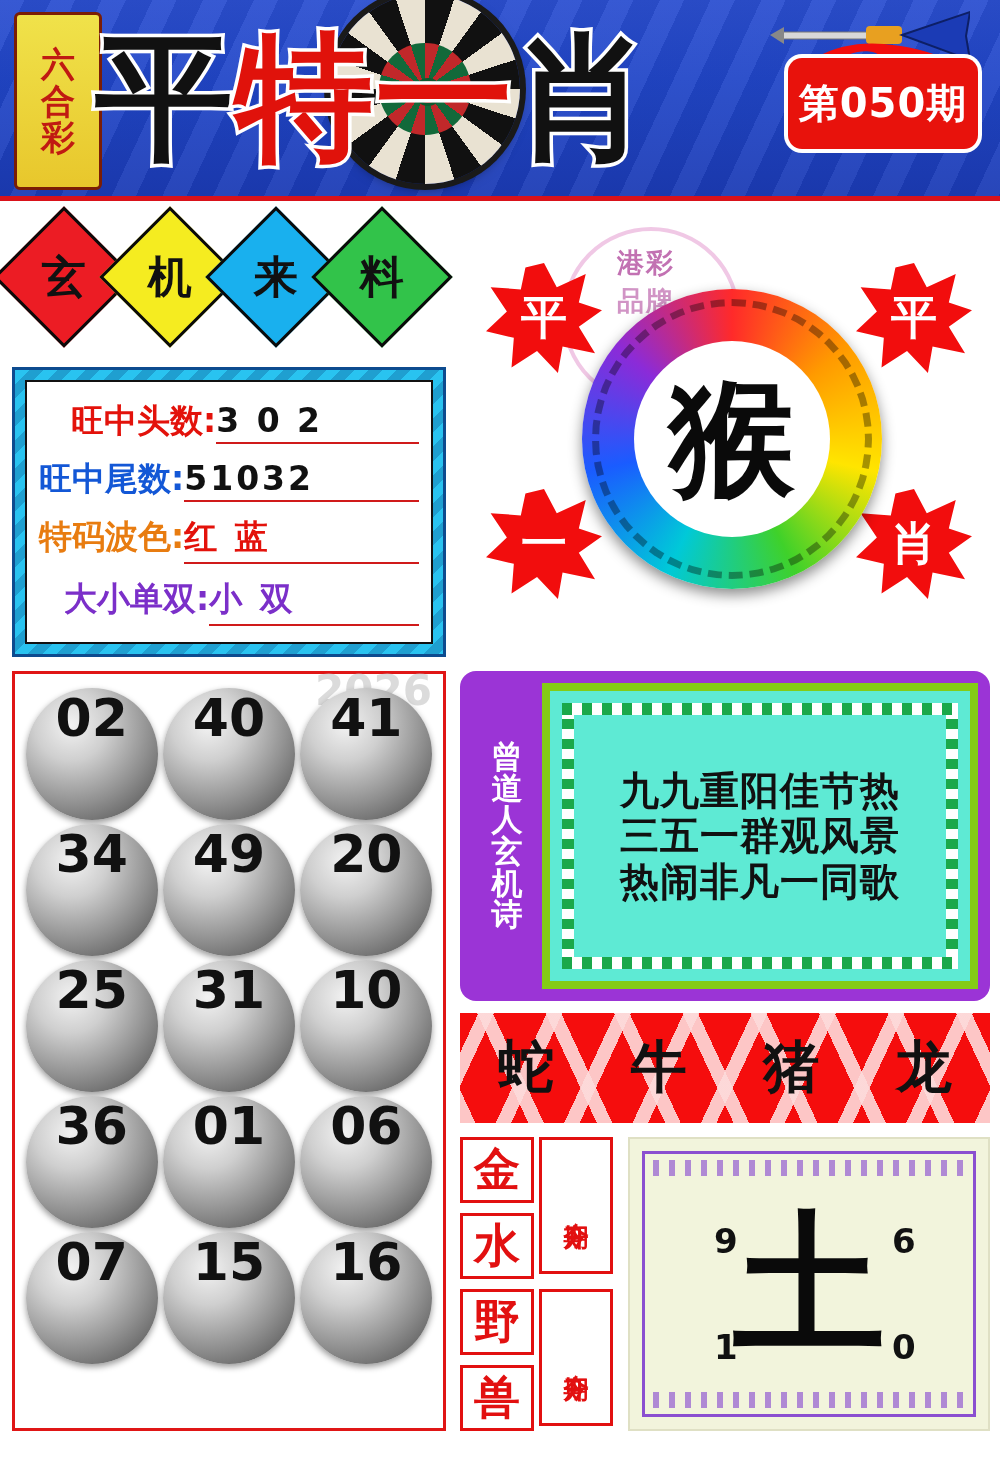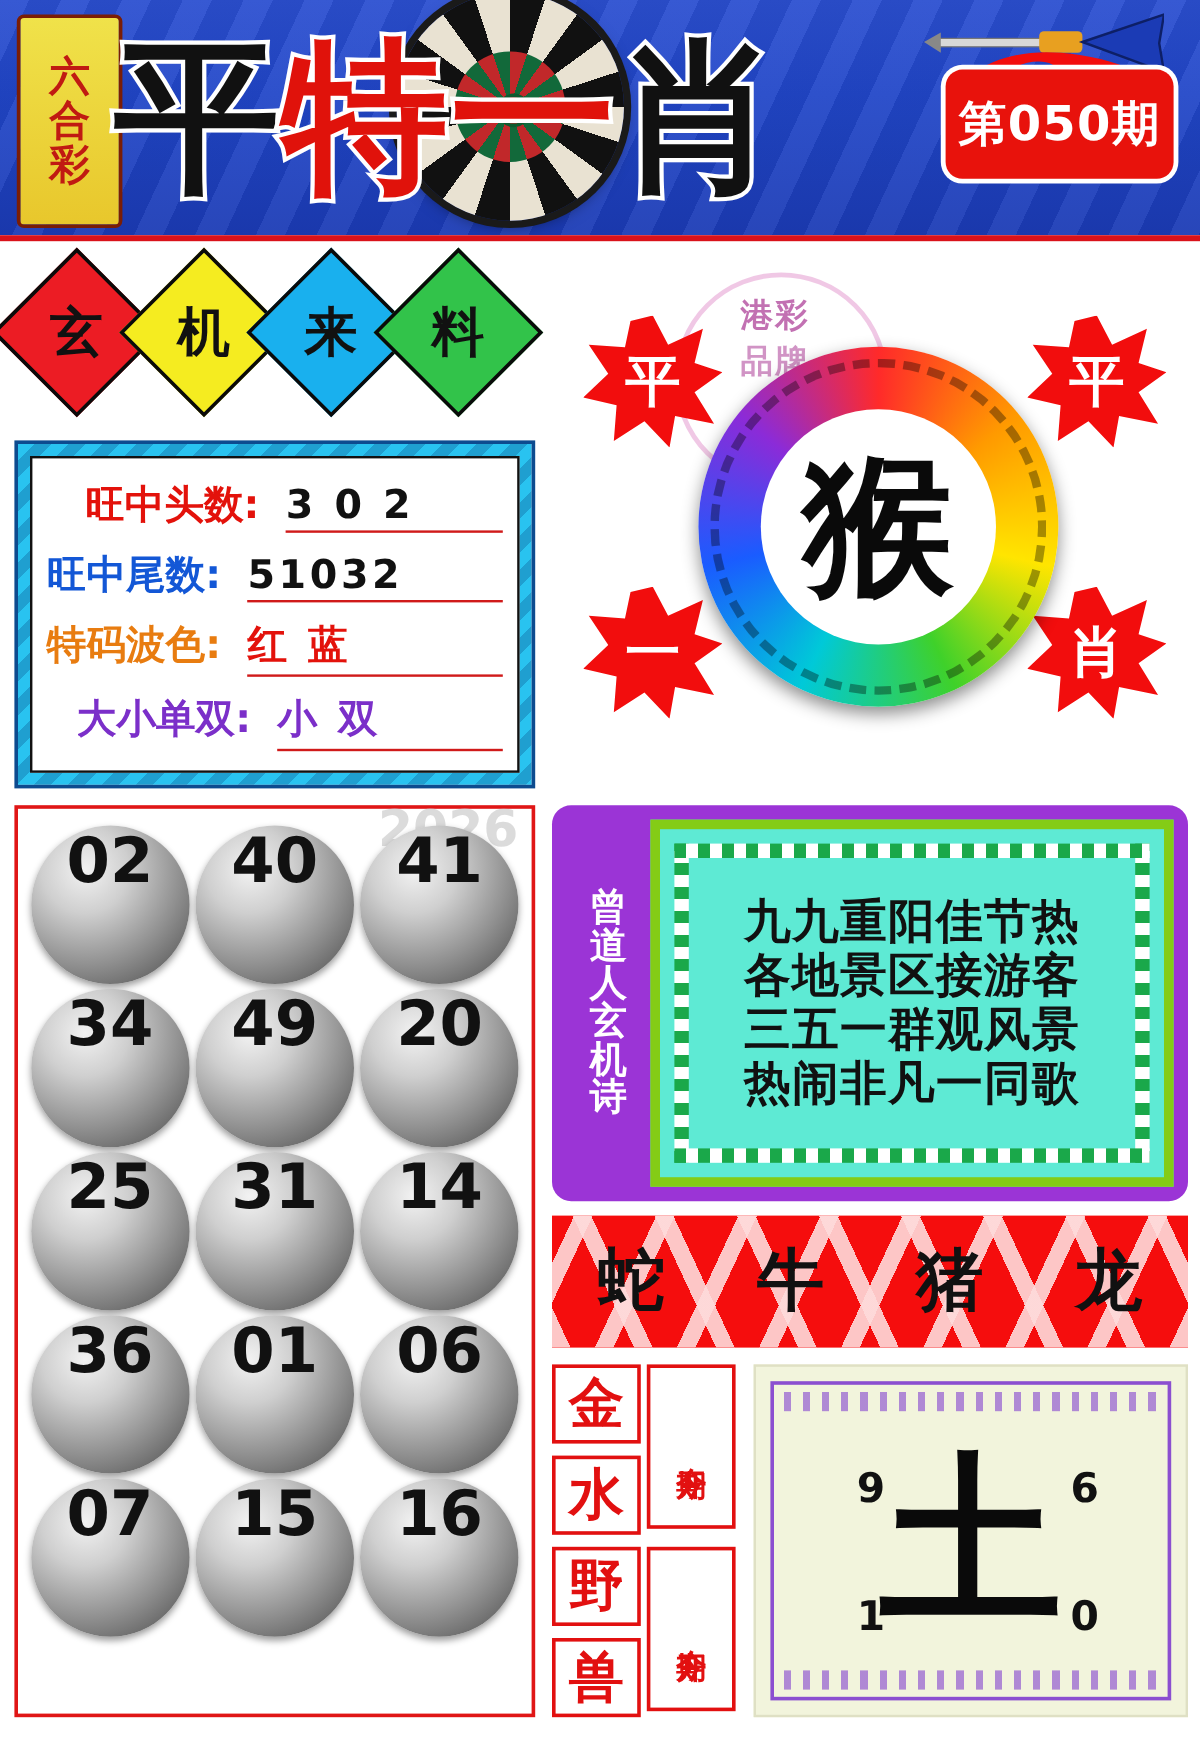--- a/index.html
+++ b/index.html
@@ -99,21 +99,21 @@
     background:repeating-linear-gradient(135deg,#29c3f0 0 10px,#1f9fd0 10px 20px);
     border:3px solid #0d4b8f;box-sizing:border-box;padding:10px;
   }
   .infobox-inner{
     width:100%;height:100%;background:#fff;border:2px solid #111;box-sizing:border-box;
     padding:10px 12px;display:flex;flex-direction:column;justify-content:space-around;
   }
   .info-row{display:flex;align-items:baseline;}
   .info-lab{font-size:33px;font-weight:bold;white-space:nowrap;}
   .info-val{
-    font-size:33px;font-weight:bold;margin-left:22px;flex:1;
+    font-size:33px;font-weight:bold;margin-left:0;flex:1;
     border-bottom:2px solid #d01a1a;padding-bottom:2px;letter-spacing:3px;
   }
   .lab-red{color:#e3120b;margin-left:32px;}
   .lab-blue{color:#1357d6;}
   .lab-orange{color:#e87c10;}
   .lab-purple{color:#7b2fc9;margin-left:25px;}
   .val-blk{color:#111;}
   .val-red{color:#e3120b;}
   .val-purple{color:#7b2fc9;}
 
@@ -393,21 +393,21 @@
         <div class="ball">
             <span>20</span>
           </div>
         <div class="ball">
             <span>25</span>
           </div>
         <div class="ball">
             <span>31</span>
           </div>
         <div class="ball">
-            <span>14</span>
+            <span>10</span>
           </div>
         <div class="ball">
             <span>36</span>
           </div>
         <div class="ball">
             <span>01</span>
           </div>
         <div class="ball">
             <span>06</span>
           </div>
@@ -429,21 +429,20 @@
         <span>道</span>
         <span>人</span>
         <span>玄</span>
         <span>机</span>
         <span>诗</span>
       </div>
       <div class="poem-inner">
         <div class="poem-zig"></div>
         <div class="poem-lines">
           <div>九九重阳佳节热</div>
-          <div>各地景区接游客</div>
           <div>三五一群观风景</div>
           <div>热闹非凡一同歌</div>
         </div>
       </div>
     </div>
 
     <div class="zodiac-strip">
       <span>蛇</span>
       <span>牛</span>
       <span>猪</span>

